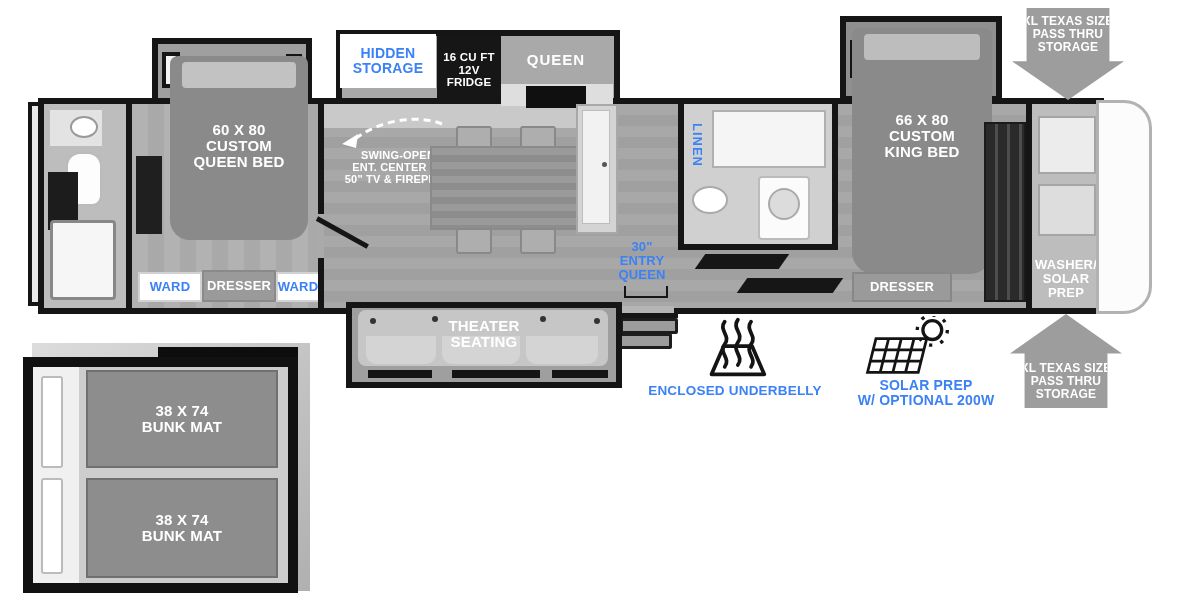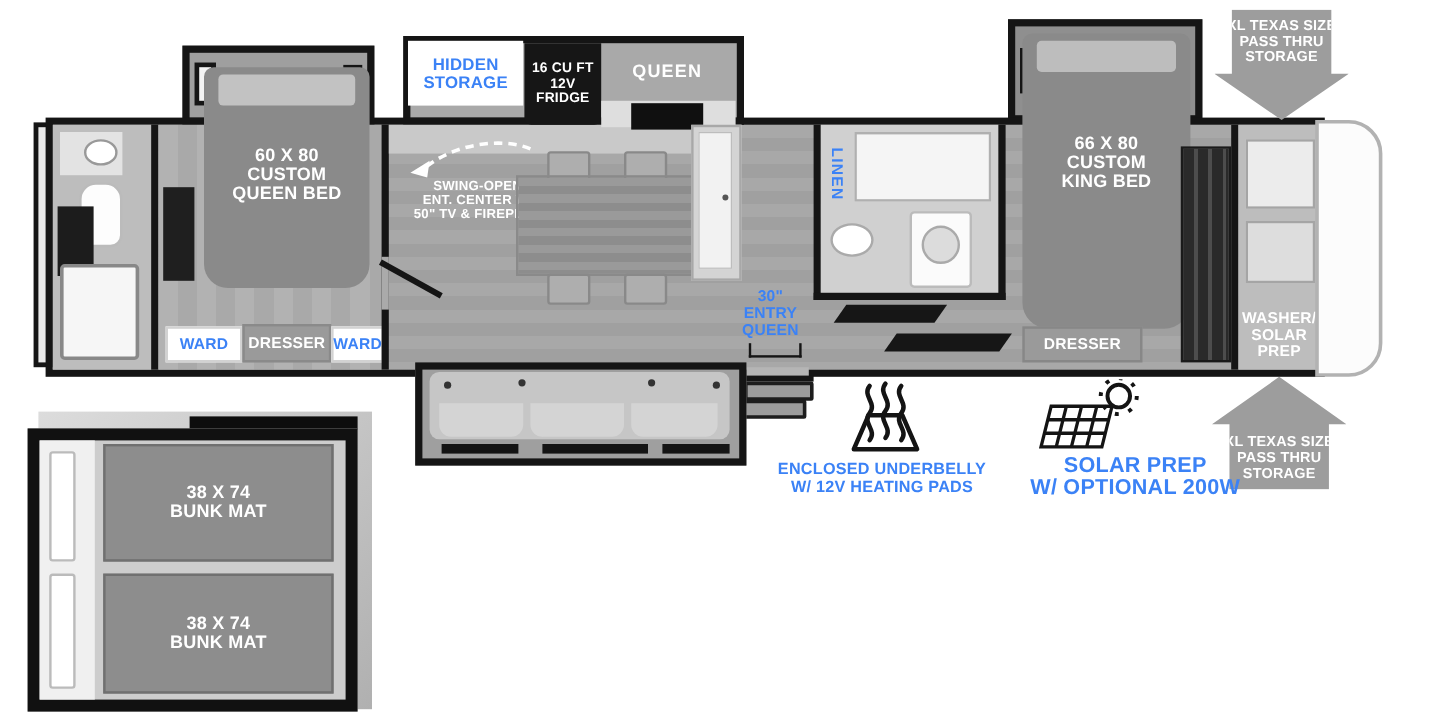--- a/index.html
+++ b/index.html
@@ -161,20 +161,24 @@
 
   <div class="a" style="left:346px;top:302px;width:276px;height:86px;background:#9f9f9f;border:6px solid #151515;"></div>
   <div class="a" style="left:358px;top:310px;width:250px;height:56px;background:#c6c6c6;border-radius:8px;"></div>
   <div class="a" style="left:366px;top:336px;width:70px;height:28px;background:#d4d4d4;border-radius:0 0 10px 10px;"></div>
   <div class="a" style="left:442px;top:336px;width:78px;height:28px;background:#d4d4d4;border-radius:0 0 10px 10px;"></div>
   <div class="a" style="left:526px;top:336px;width:72px;height:28px;background:#d4d4d4;border-radius:0 0 10px 10px;"></div>
   <div class="a" style="left:370px;top:318px;width:6px;height:6px;background:#333;border-radius:50%;"></div>
   <div class="a" style="left:432px;top:316px;width:6px;height:6px;background:#333;border-radius:50%;"></div>
   <div class="a" style="left:540px;top:316px;width:6px;height:6px;background:#333;border-radius:50%;"></div>
   <div class="a" style="left:594px;top:318px;width:6px;height:6px;background:#333;border-radius:50%;"></div>
+  <div class="a lbl white" style="left:404px;top:318px;width:160px;font-size:15px;">
+      <div>THEATER</div>
+      <div>SEATING</div>
+    </div>
   <div class="a" style="left:368px;top:370px;width:64px;height:8px;background:#141414;"></div>
   <div class="a" style="left:452px;top:370px;width:88px;height:8px;background:#141414;"></div>
   <div class="a" style="left:552px;top:370px;width:56px;height:8px;background:#141414;"></div>
 
   <div class="a arrow" style="left:1012px;top:8px;width:112px;height:92px;clip-path:polygon(13% 0,87% 0,87% 58%,100% 58%,50% 100%,0 58%,13% 58%);justify-content:flex-start;">
     <div class="lbl white" style="font-size:12px;padding-top:7px;">
         <div>XL TEXAS SIZE</div>
         <div>PASS THRU</div>
         <div>STORAGE</div>
       </div>
@@ -188,36 +192,35 @@
   </div>
 
   <svg class="a" style="left:700px;top:316px;" width="72" height="64" viewBox="0 0 76 68">
     <polygon points="12,62 25,32 55,32 68,62" fill="none" stroke="#141414" stroke-width="4" stroke-linejoin="round"></polygon>
     <path d="M26,6 c-7,9 7,15 0,24 c-7,9 7,15 0,24" fill="none" stroke="#141414" stroke-width="4" stroke-linecap="round"></path>
     <path d="M40,4 c-7,9 7,15 0,24 c-7,9 7,15 0,24" fill="none" stroke="#141414" stroke-width="4" stroke-linecap="round"></path>
     <path d="M54,6 c-7,9 7,15 0,24 c-7,9 7,15 0,24" fill="none" stroke="#141414" stroke-width="4" stroke-linecap="round"></path>
   </svg>
   <div class="a lbl black" style="left:630px;top:384px;width:210px;font-size:13.5px;">
       <div>ENCLOSED UNDERBELLY</div>
-      <div>W/ 12V HEATING PADS</div>
     </div>
 
   <svg class="a" style="left:860px;top:316px;" width="92" height="62" viewBox="0 0 96 66">
     <g transform="skewX(-14)" stroke="#141414" stroke-width="3" fill="none">
       <rect x="22" y="24" width="54" height="36"></rect>
       <line x1="35.5" y1="24" x2="35.5" y2="60"></line>
       <line x1="49" y1="24" x2="49" y2="60"></line>
       <line x1="62.5" y1="24" x2="62.5" y2="60"></line>
       <line x1="22" y1="36" x2="76" y2="36"></line>
       <line x1="22" y1="48" x2="76" y2="48"></line>
     </g>
     <circle cx="76" cy="15" r="10" fill="none" stroke="#141414" stroke-width="3.5"></circle>
     <circle cx="76" cy="15" r="16" fill="none" stroke="#141414" stroke-width="3.5" stroke-dasharray="3.5 9"></circle>
   </svg>
-  <div class="a lbl black" style="left:842px;top:378px;width:208px;font-size:18px;">
+  <div class="a lbl black" style="left:822px;top:378px;width:208px;font-size:14px;">
       <div>SOLAR PREP</div>
       <div>W/ OPTIONAL 200W</div>
     </div>
 
   <div class="a" style="left:32px;top:343px;width:278px;height:248px;background:linear-gradient(135deg,#dcdcdc,#b0b0b0);"></div>
   <div class="a" style="left:158px;top:347px;width:140px;height:11px;background:#0d0d0d;"></div>
   <div class="a" style="left:23px;top:357px;width:275px;height:236px;background:#cdcdcd;border:10px solid #111111;"></div>
   <div class="a" style="left:33px;top:367px;width:46px;height:216px;background:#f0f0f0;"></div>
   <div class="a" style="left:41px;top:376px;width:22px;height:92px;background:#ffffff;border:2px solid #bbb;border-radius:3px;"></div>
   <div class="a" style="left:41px;top:478px;width:22px;height:96px;background:#ffffff;border:2px solid #bbb;border-radius:3px;"></div>

